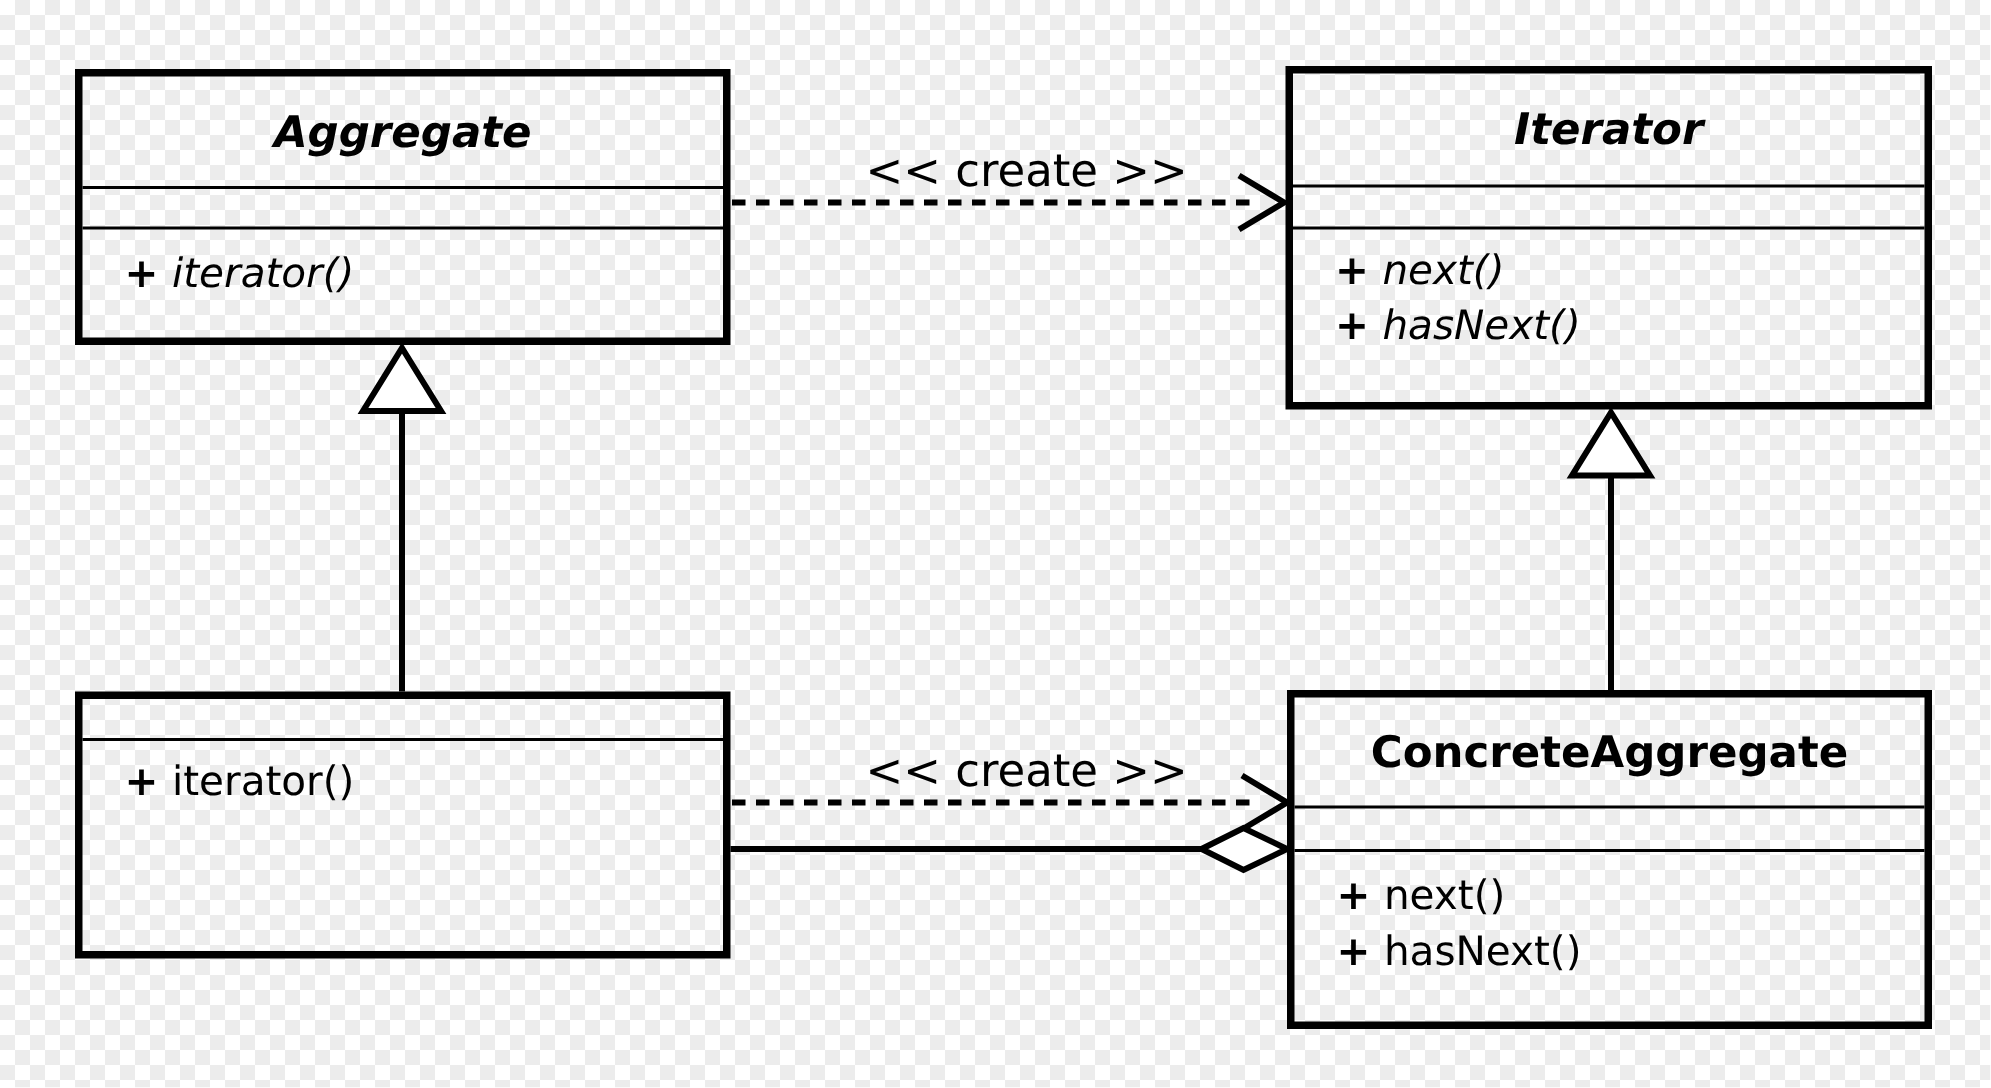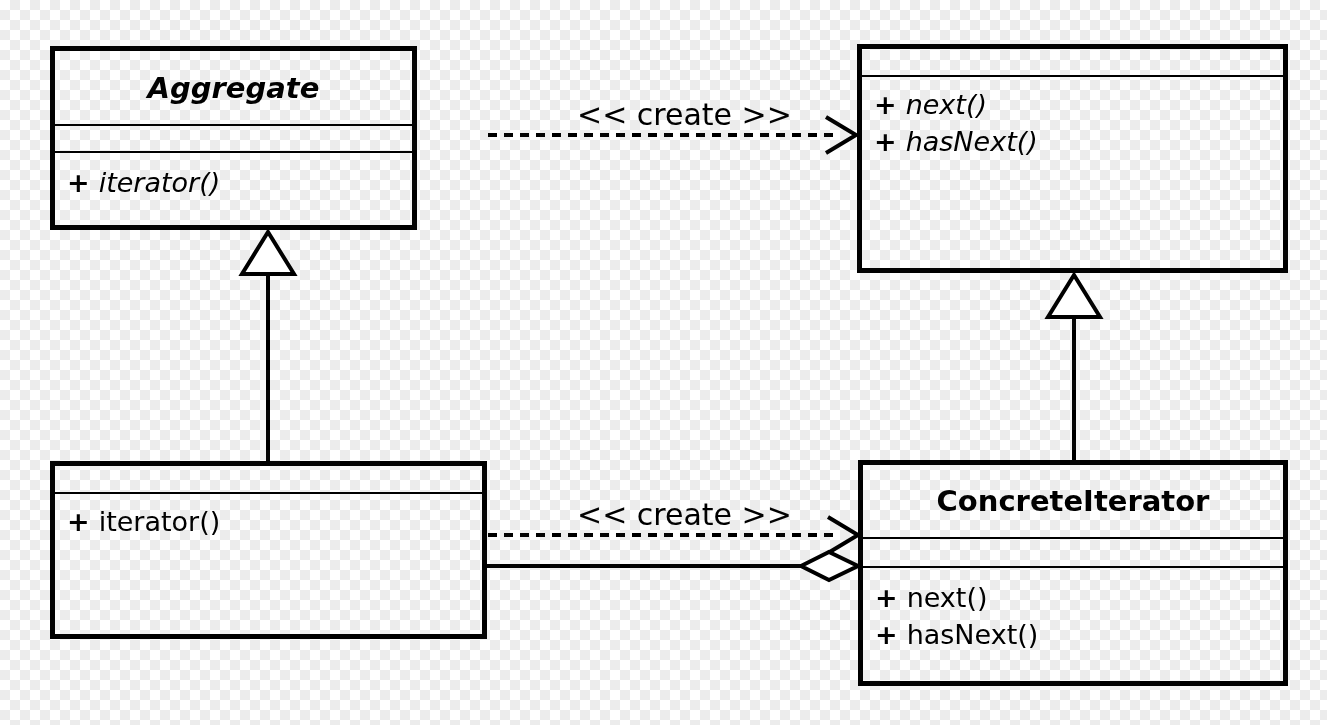--- a/index.html
+++ b/index.html
@@ -46,21 +46,21 @@
   }
   .uml-attrs {
     box-sizing: border-box;
     border-bottom: 2px solid #000000;
   }
   .uml-ops {
     box-sizing: border-box;
     display: flex;
     flex-direction: column;
     justify-content: flex-start;
-    padding-left: 12px;
+    padding-left: 28px;
   }
   .uml-op {
     font-size: 27px;
     color: #000000;
     white-space: nowrap;
     line-height: 1.0;
   }
   .uml-op .vis {
     font-weight: bold;
     font-style: normal;
@@ -119,31 +119,32 @@
     <g>
       <line x1="487" y1="566" x2="802" y2="566" stroke="#000000" stroke-width="4"></line>
       <polygon points="801,566 829,552 858,566 829,580" fill="#ffffff" stroke="#000000" stroke-width="4" stroke-linejoin="miter"></polygon>
     </g>
   </svg>
 
   <div class="edge-label" style="left:577px; top:97px;">&lt;&lt; create &gt;&gt;</div>
 
   <div class="edge-label" style="left:577px; top:497px;">&lt;&lt; create &gt;&gt;</div>
 
-  <div class="uml-class abstract" style="left:50px; top:46px; width:367px; height:184px;">
+  <div class="uml-class abstract" style="left:50px; top:46px; width:437px; height:184px;">
     <div class="uml-name" style="height:75px;">Aggregate</div>
     <div class="uml-attrs" style="height:27px;"></div>
     <div class="uml-ops" style="flex:1; padding-top:16px;">
       <div class="uml-op">
         <span class="vis">+</span><span class="sig">iterator()</span>
       </div>
     </div>
   </div>
 
   <div class="uml-class abstract" style="left:857px; top:44px; width:431px; height:229px;">
+    <div class="uml-name" style="height:76px;">Iterator</div>
     <div class="uml-attrs" style="height:28px;"></div>
     <div class="uml-ops" style="flex:1; padding-top:14px;">
       <div class="uml-op" style="margin-bottom:10px;">
         <span class="vis">+</span><span class="sig">next()</span>
       </div>
       <div class="uml-op">
         <span class="vis">+</span><span class="sig">hasNext()</span>
       </div>
     </div>
   </div>
@@ -151,21 +152,21 @@
   <div class="uml-class concrete" style="left:50px; top:461px; width:437px; height:178px;">
     <div class="uml-attrs" style="height:28px;"></div>
     <div class="uml-ops" style="flex:1; padding-top:14px;">
       <div class="uml-op">
         <span class="vis">+</span><span class="sig">iterator()</span>
       </div>
     </div>
   </div>
 
   <div class="uml-class concrete" style="left:858px; top:460px; width:430px; height:226px;">
-    <div class="uml-name" style="height:74px;">ConcreteIterator</div>
+    <div class="uml-name" style="height:74px;">ConcreteAggregate</div>
     <div class="uml-attrs" style="height:29px;"></div>
     <div class="uml-ops" style="flex:1; padding-top:16px;">
       <div class="uml-op" style="margin-bottom:10px;">
         <span class="vis">+</span><span class="sig">next()</span>
       </div>
       <div class="uml-op">
         <span class="vis">+</span><span class="sig">hasNext()</span>
       </div>
     </div>
   </div>

